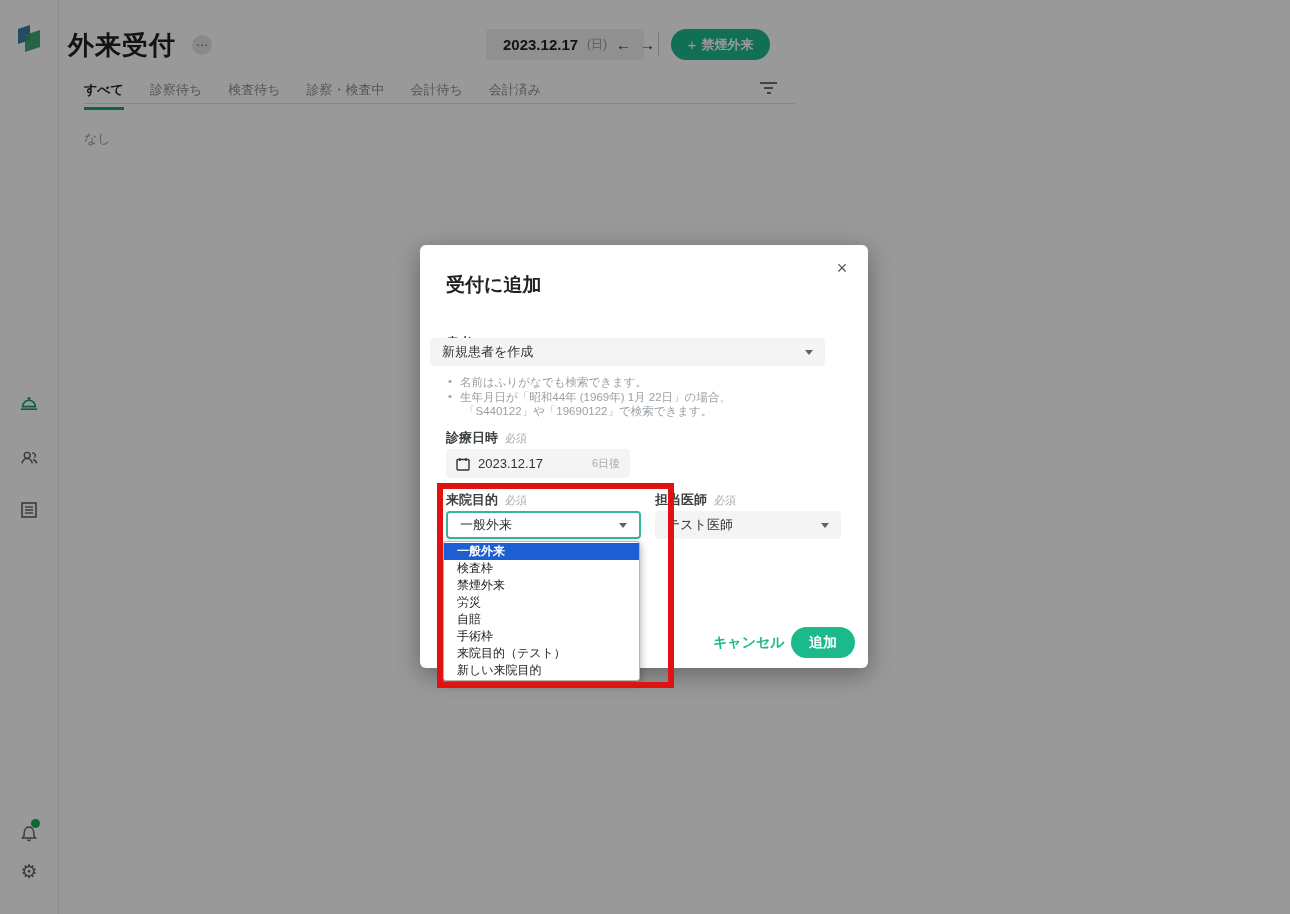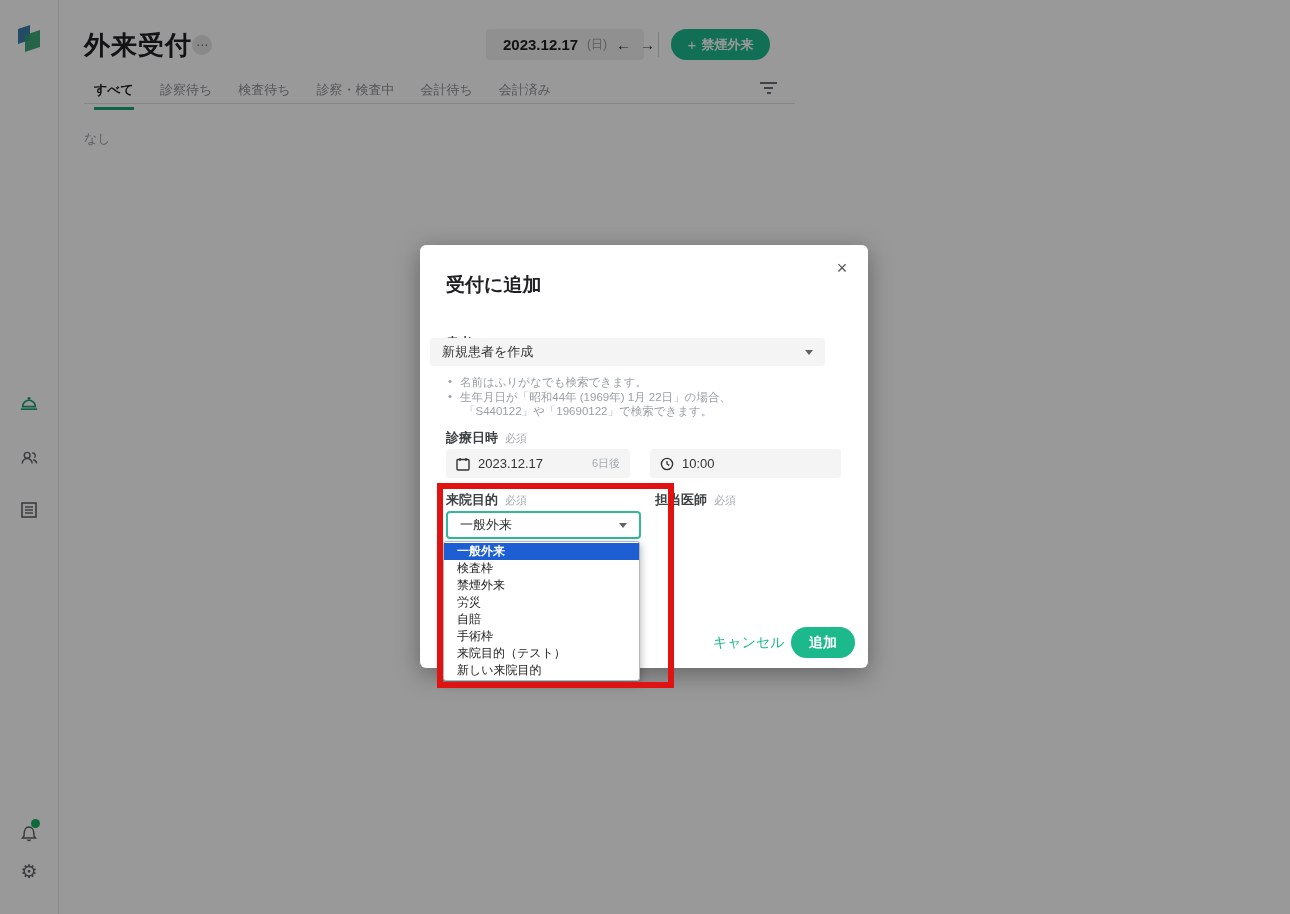--- a/index.html
+++ b/index.html
@@ -5,37 +5,37 @@
   html,body{margin:0;padding:0;background:#777;}
   .stage{position:relative;width:1290px;height:914px;background:#fff;overflow:hidden;
          font-family:"Liberation Sans","DejaVu Sans",sans-serif;color:#333;}
   
   .sidebar{position:absolute;left:0;top:0;width:58px;height:914px;background:#fff;border-right:1px solid #e7e7e7;}
   .side-icon{position:absolute;left:19px;width:20px;height:20px;display:flex;align-items:center;justify-content:center;cursor:pointer;}
   .logo{position:absolute;left:13px;top:22px;width:30px;height:34px;}
   .gear-glyph{font-size:19px;color:#5f6368;line-height:20px;}
   .notif-dot{position:absolute;right:-2px;top:-3px;width:9px;height:9px;border-radius:50%;background:#17b060;}
   
-  .page-title{position:absolute;left:84px;top:28px;font-size:26px;font-weight:700;color:#202124;letter-spacing:1px;}
+  .page-title{position:absolute;left:68px;top:28px;font-size:26px;font-weight:700;color:#202124;letter-spacing:1px;}
   .more-badge{position:absolute;left:192px;top:35px;width:20px;height:20px;border-radius:50%;background:#e4e4e4;
               color:#666;font-size:12px;display:flex;align-items:center;justify-content:center;cursor:pointer;}
   .date-group{position:absolute;left:486px;top:29px;width:158px;height:31px;background:#f1f1f1;border-radius:4px;
               display:flex;align-items:center;cursor:pointer;}
   .date-group .cal{margin-left:9px;}
   .date-text{font-size:15px;font-weight:700;color:#222;margin-left:8px;}
   .weekday{font-size:12px;color:#9a9a9a;margin-left:9px;}
   .arrow{font-size:15px;color:#333;margin-left:9px;cursor:pointer;line-height:31px;}
   .head-divider{position:absolute;left:658px;top:32px;width:1px;height:25px;background:#d0d0d0;}
   .btn-add-patient{position:absolute;left:671px;top:29px;width:99px;height:31px;border-radius:16px;background:#1bb98c;
                    color:#fff;font-size:13px;font-weight:700;display:flex;align-items:center;justify-content:center;gap:5px;cursor:pointer;}
   .btn-add-patient .plus{font-size:15px;font-weight:400;}
   
   .tabs{position:absolute;left:84px;top:81px;display:flex;gap:26px;}
   .tab{font-size:13px;color:#8a8f94;cursor:pointer;padding-bottom:8px;}
-  .tab.active{color:#222;font-weight:700;border-bottom:3px solid #1aa578;margin-left:10px;}
+  .tab.active{color:#222;font-weight:700;border-bottom:3px solid #1aa578;}
   .tabs-divider{position:absolute;left:84px;top:103px;width:711px;height:1px;background:#e0e0e0;}
   .filter-icon{position:absolute;left:760px;top:82px;width:17px;height:14px;cursor:pointer;}
   .filter-icon span{display:block;background:#6b6f73;height:2px;margin:0 auto 3px auto;}
   .empty-text{position:absolute;left:84px;top:130px;font-size:13px;color:#9aa0a6;}
   
   .overlay{position:absolute;inset:0;background:rgba(0,0,0,0.40);z-index:10;}
   
   .modal{position:absolute;left:420px;top:245px;width:448px;height:423px;background:#fff;border-radius:6px;
          box-shadow:0 6px 24px rgba(0,0,0,.35);z-index:20;}
   .modal-close{position:absolute;right:16px;top:13px;width:20px;height:20px;font-size:18px;color:#555;
@@ -53,21 +53,21 @@
   .hint-line .b{color:#9aa0a6;}
   .hint-indent{padding-left:16px;}
   .dt-field{position:absolute;height:29px;background:#f4f4f4;border-radius:4px;display:flex;align-items:center;
             font-size:13px;color:#333;cursor:pointer;}
   .dt-field svg{margin-left:10px;}
   .dt-field .val{margin-left:8px;}
   .relative-days{position:absolute;right:10px;font-size:11px;color:#a6abb0;}
   .purpose-select{left:26px;top:266px;width:191px;background:#fff;border:2px solid #35b79b;height:24px;border-radius:4px;}
   .purpose-select .caret{top:10px;}
   .doctor-select{left:235px;top:266px;width:186px;}
-  .cancel-link{position:absolute;left:293px;top:389px;font-size:14px;font-weight:400;color:#1bb98c;cursor:pointer;}
+  .cancel-link{position:absolute;left:293px;top:389px;font-size:14px;font-weight:700;color:#1bb98c;cursor:pointer;}
   .btn-submit{position:absolute;left:371px;top:382px;width:64px;height:31px;border-radius:16px;background:#1bb98c;
               color:#fff;font-size:14px;font-weight:700;display:flex;align-items:center;justify-content:center;cursor:pointer;}
   
   .popup{position:absolute;left:443px;top:541px;width:195px;background:#fff;border:1px solid #b6b6b6;border-radius:3px;
          box-shadow:0 3px 8px rgba(0,0,0,.35);z-index:30;padding:1px 0;}
   .opt{height:17px;line-height:17px;font-size:12px;color:#222;padding-left:13px;cursor:pointer;white-space:nowrap;}
   .opt.sel{background:#1d5fd2;color:#fff;font-weight:600;}
   
   .red-rect{position:absolute;left:437px;top:483px;width:237px;height:205px;border:6px solid #e01212;
             box-sizing:border-box;z-index:40;pointer-events:none;}
@@ -196,38 +196,35 @@
     </div>
     <div class="dt-field" style="left:26px;top:204px;width:184px;">
       <svg width="14" height="14" viewBox="0 0 14 14">
         <rect x="1" y="2.5" width="12" height="10.5" rx="1" fill="none" stroke="#333" stroke-width="1.4"></rect>
         <line x1="4" y1="1" x2="4" y2="4" stroke="#333" stroke-width="1.4"></line>
         <line x1="10" y1="1" x2="10" y2="4" stroke="#333" stroke-width="1.4"></line>
       </svg>
       <span class="val">2023.12.17</span>
       <span class="relative-days">6日後</span>
     </div>
-    <div class="dt-field" style="left:230px;top:204px;width:191px;">
-      <svg width="14" height="14" viewBox="0 0 14 14">
-        <circle cx="7" cy="7" r="5.6" fill="none" stroke="#333" stroke-width="1.4"></circle>
-        <polyline points="7,4 7,7 9.3,8.4" fill="none" stroke="#333" stroke-width="1.3"></polyline>
-      </svg>
-      <span class="val">10:00</span>
-    </div>
 
     <div class="field-label" style="left:26px;top:246px;">
       <span>来院目的</span><span class="req">必須</span>
     </div>
     <div class="select purpose-select">
       <span class="val">一般外来</span>
       <span class="caret"></span>
     </div>
 
     <div class="field-label" style="left:235px;top:246px;">
       <span>担当医師</span><span class="req">必須</span>
+    </div>
+    <div class="select doctor-select">
+      <span class="val">テスト医師</span>
+      <span class="caret"></span>
     </div>
 
     <div class="cancel-link">キャンセル</div>
     <div class="btn-submit">追加</div>
   </div>
 
   <div class="popup">
     <div class="opt sel">一般外来</div>
     <div class="opt">検査枠</div>
     <div class="opt">禁煙外来</div>

